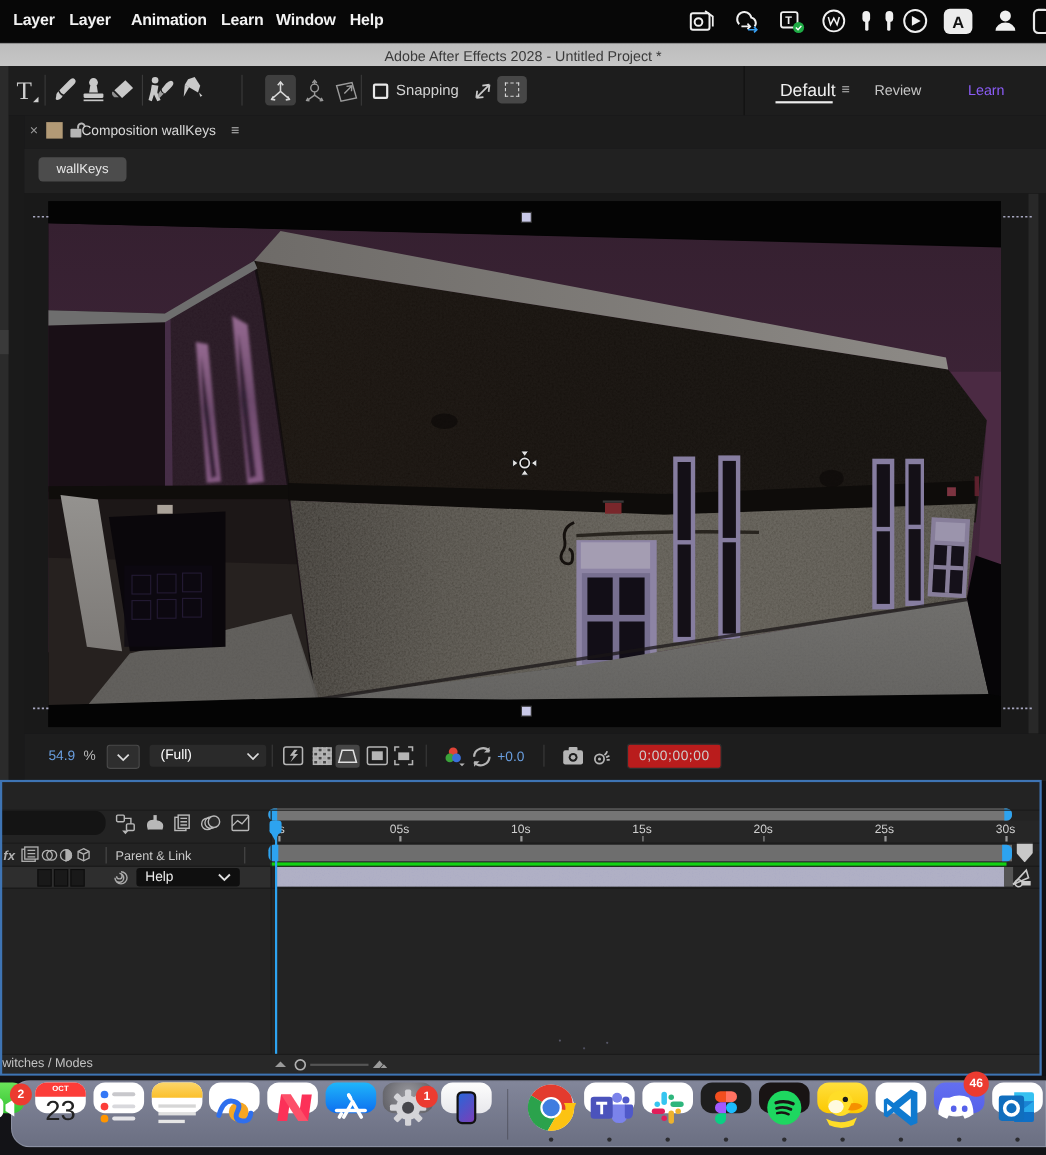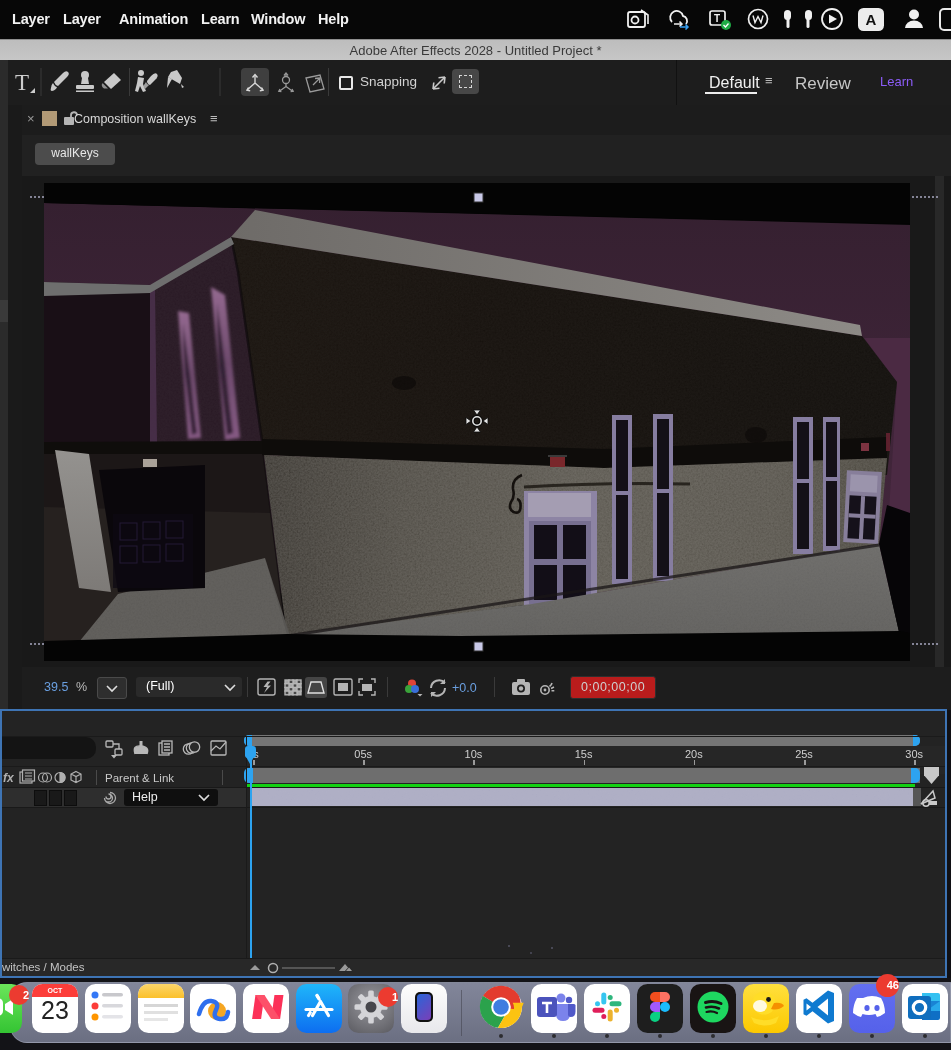--- a/index.html
+++ b/index.html
@@ -22,23 +22,23 @@
 #pill{position:absolute;left:13px;top:8px;width:80px;height:22px;background:#4c4c4c;border-radius:4px;
  color:#e8e8e8;font-size:12px;text-align:center;line-height:21px;}
 #viewport{left:22px;top:176px;width:929px;height:491px;background:#1d1d1d;}
 #compbar{left:22px;top:667px;width:929px;height:43px;background:#1d1d1d;}
 
 #timeline{left:0;top:709px;width:947px;height:269px;background:#232323;}
 
 #desktop{left:0;top:978px;width:951px;height:72px;background:#131317;}
 #dock{position:absolute;left:10px;top:4px;width:941px;height:61px;border-radius:17px 0 0 17px;
  background:linear-gradient(#82869a,#6b6f82);border:1px solid rgba(190,195,210,.3);box-sizing:border-box;}
-.dicon{position:absolute;top:6px;width:46px;height:49px;border-radius:10.5px;}
+.dicon{position:absolute;top:6px;width:46px;height:28px;border-radius:10.5px;}
 .badge{position:absolute;background:#ec3b30;color:#fff;border-radius:50%;
- font-size:11px;font-weight:700;text-align:right;}
+ font-size:11px;font-weight:700;text-align:center;}
 .ddot{position:absolute;top:56px;width:4px;height:4px;border-radius:50%;background:#2c2c30;}
 </style>
 </head>
 <body>
 
 <div class="abs" id="menubar">
   <span class="mitem" style="left:12px">Layer</span>
   <span class="mitem" style="left:63px">Layer</span>
   <span class="mitem" style="left:119px">Animation</span>
   <span class="mitem" style="left:201px">Learn</span>
@@ -164,21 +164,21 @@
   <svg class="abs" style="left:418px;top:10px" width="26" height="26" viewBox="0 0 26 26">
     <path d="M7 19 L19 7 M19 7 l-6.5 .8 m6.5 -.8 l-.8 6.5 M7 19 l.8 -6.5 m-.8 6.5 l6.5 -.8" stroke="#c9c9c9" stroke-width="1.6" fill="none"></path>
   </svg>
   <div class="abs" style="left:444px;top:9px;width:27px;height:25px;background:#474747;border-radius:4px">
     <div class="abs" style="left:7px;top:6px;width:11px;height:11px;border:1.4px dashed #d8d8d8"></div>
   </div>
   <div class="tsep" style="left:668px;top:0;height:45px;background:#111"></div>
   <div class="abs" style="left:701px;top:14px;font-size:16px;color:#f0f0f0">Default</div>
   <div class="abs" style="left:697px;top:32px;width:52px;height:2px;background:#ededed"></div>
   <div class="abs" style="left:757px;top:13px;font-size:13px;color:#bbb">≡</div>
-  <div class="abs" style="left:787px;top:14px;font-size:17px;color:#c6c6c6">Review</div>
+  <div class="abs" style="left:787px;top:14px;font-size:13px;color:#c6c6c6">Review</div>
   <div class="abs" style="left:872px;top:14px;font-size:13px;color:#8b5cf6">Learn</div>
 </div>
 
 <div class="abs" id="comphead">
   <span class="abs" style="left:5px;top:6px;font-size:13px;color:#9a9a9a">×</span>
   <span class="abs" style="left:20px;top:6px;width:15px;height:15px;background:#b29a76"></span>
   <svg class="abs" style="left:40px;top:5px" width="16" height="17" viewBox="0 0 16 17">
     <rect x="2" y="7" width="10" height="8" rx="1" fill="#b5b5b5"></rect>
     <path d="M9 7 v-1.5 a3 3 0 0 1 6 -0.5" stroke="#b5b5b5" stroke-width="1.8" fill="none"></path>
   </svg>
@@ -361,21 +361,21 @@
         <path d="M-6 0 l-5 -3.5 v7 z"></path>
           <path d="M6 0 l5 -3.5 v7 z"></path>
         <path d="M0 -6 l-3.5 -5 h7 z"></path>
           <path d="M0 6 l-3.5 5 h7 z"></path>
       </g>
     </g>
   </svg>
 </div>
 
 <div class="abs" id="compbar">
-  <span class="abs" style="left:22px;top:13px;font-size:12.5px;color:#6a9fe0">39.5</span>
+  <span class="abs" style="left:22px;top:13px;font-size:12.5px;color:#6a9fe0">54.9</span>
   <span class="abs" style="left:54px;top:13px;font-size:12.5px;color:#bbb">%</span>
   <div class="abs" style="left:75px;top:10px;width:28px;height:20px;background:#2e2e2e;border:1px solid #4a4a4a;border-radius:3px">
     <svg width="28" height="20">
         <path d="M9 8 l5 5 l5 -5" stroke="#ddd" stroke-width="1.6" fill="none"></path>
       </svg>
   </div>
   <div class="abs" style="left:114px;top:10px;width:106px;height:20px;background:#2a2a2a;border-radius:3px">
     <span class="abs" style="left:10px;top:2px;font-size:12.5px;color:#ffffff">(Full)</span>
     <svg class="abs" style="left:84px;top:0" width="20" height="20">
         <path d="M5 8 l5 5 l5 -5" stroke="#ddd" stroke-width="1.6" fill="none"></path>

